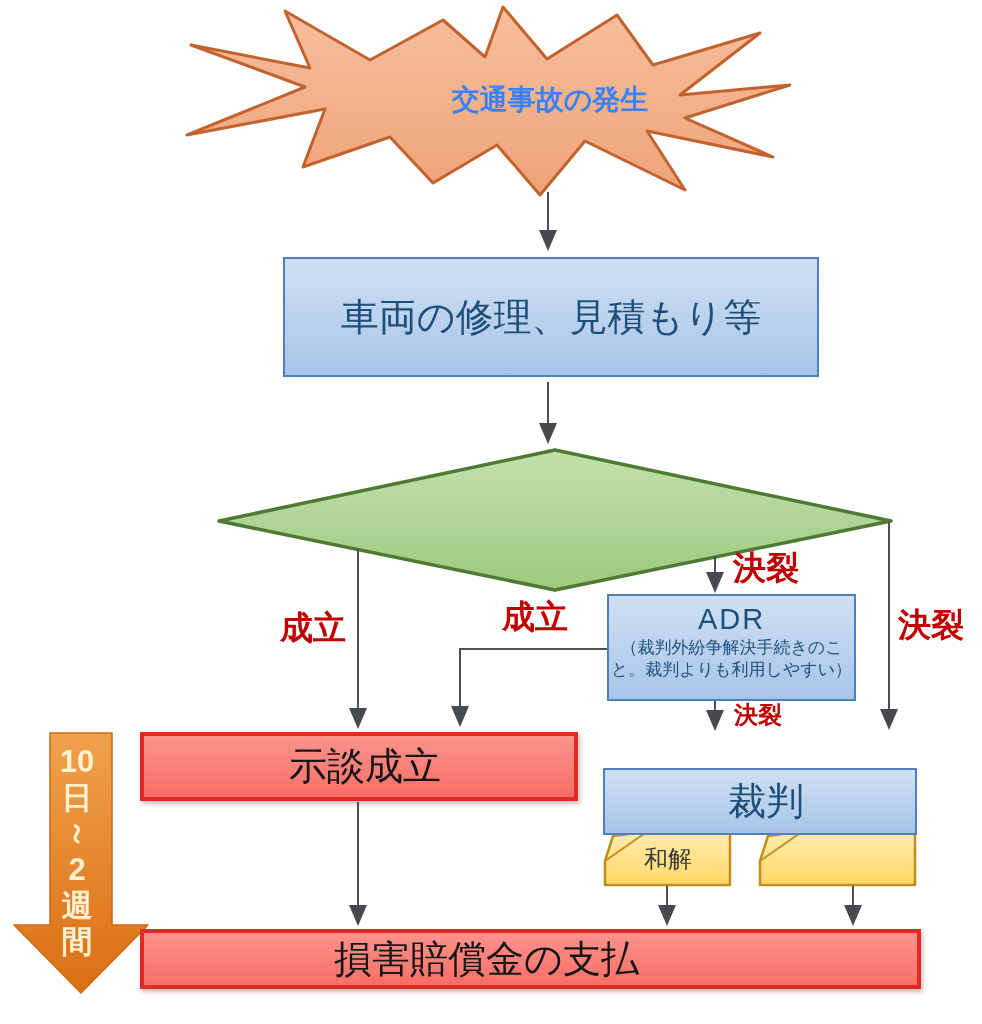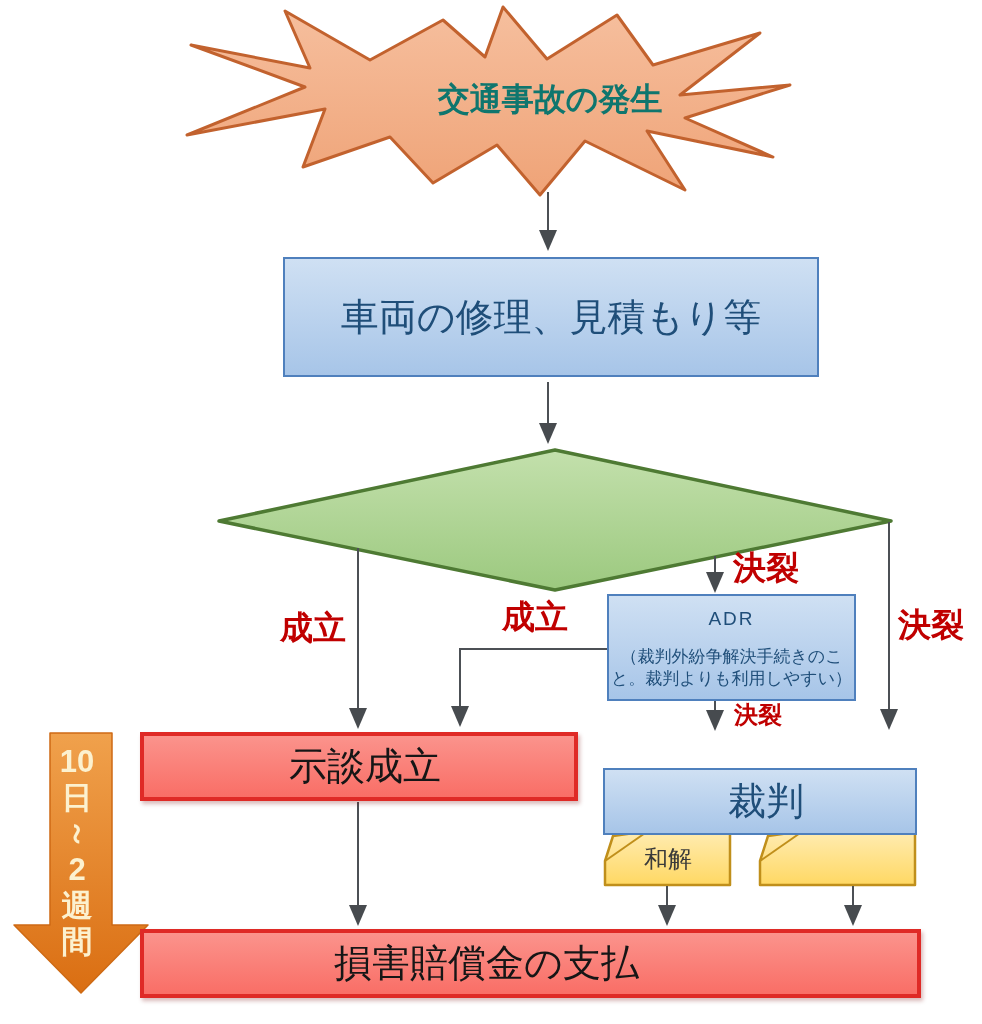--- a/index.html
+++ b/index.html
@@ -7,25 +7,25 @@
          font-family:"Liberation Sans","DejaVu Sans",sans-serif;}
   .abs{position:absolute;box-sizing:border-box;}
   .flex-c{display:flex;align-items:center;justify-content:center;text-align:center;}
 
   .box-blue{background:linear-gradient(#CFE0F3,#A7C5E8);border:2px solid #4F80BD;color:#1F4E79;align-items:center;}
   .box-red{background:linear-gradient(#FB938C,#F96E66);border:4px solid #DF2A26;color:#161616;
            box-shadow:2px 3px 4px rgba(130,25,25,.30);}
   .lbl-red{color:#C00000;font-weight:600;font-size:33px;text-align:center;line-height:1.05;}
   .lbl-red.small{font-size:24px;}
 
-  .burst-label{font-size:32px;font-weight:bold;color:#0f766e;}
+  .burst-label{font-size:28px;font-weight:bold;color:#3b82f6;}
   .repair-label{font-size:38px;}
   .diamond-label{font-size:34px;color:#2f2f2f;letter-spacing:8px;}
-  .adr-title{font-size:19px;letter-spacing:2px;line-height:30px;margin-top:8px;}
-  .adr-desc{font-size:17px;line-height:22px;margin-top:12px;}
+  .adr-title{font-size:29px;letter-spacing:2px;line-height:30px;margin-top:8px;}
+  .adr-desc{font-size:17px;line-height:22px;margin-top:3px;}
   .big-node-label{font-size:38px;padding-left:12px;}
   .yellow-label{font-size:24px;color:#3a3a3a;}
   .payment-inner{padding-right:100px;}
 
   .duration-chars{display:flex;flex-direction:column;align-items:center;
                   color:#FCF1CF;font-size:31px;font-weight:600;}
   .duration-chars span{display:block;height:36px;line-height:36px;text-align:center;}
   .duration-chars span.rot{transform:rotate(90deg);}
 
   svg{display:block;}
@@ -113,21 +113,21 @@
   <div class="abs flex-c box-red big-node-label" style="left:140px;top:732px;width:438px;height:69px;">
     <span>示談成立</span>
   </div>
 
   <div class="abs flex-c box-blue big-node-label" style="left:603px;top:768px;width:314px;height:67px;">
     <span>裁判</span>
   </div>
 
   <div class="abs flex-c yellow-label" style="left:605px;top:836px;width:126px;height:46px;">和解</div>
 
-  <div class="abs flex-c box-red big-node-label" style="left:140px;top:929px;width:781px;height:69px;">
+  <div class="abs flex-c box-red big-node-label" style="left:140px;top:929px;width:781px;height:60px;">
     <span class="payment-inner">損害賠償金の支払</span>
   </div>
 
   <div class="abs duration-chars" style="left:50px;top:744px;width:54px;">
       <span>10</span>
       <span>日</span>
       <span class="rot">～</span>
       <span>2</span>
       <span>週</span>
       <span>間</span>

